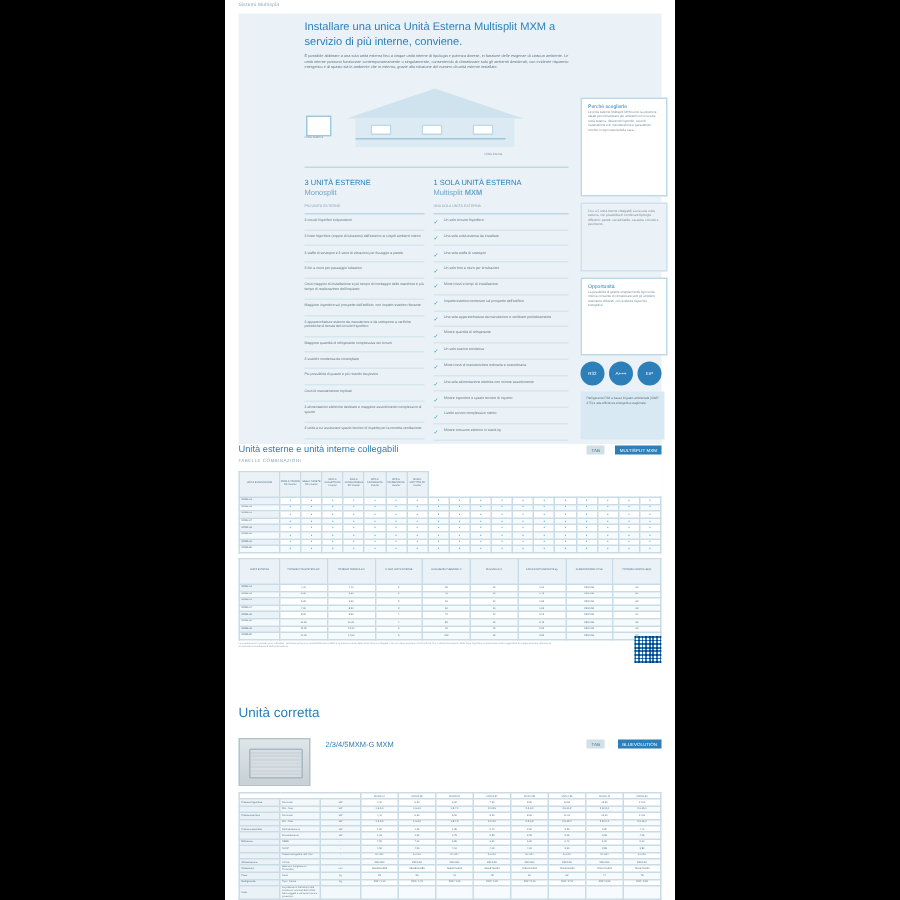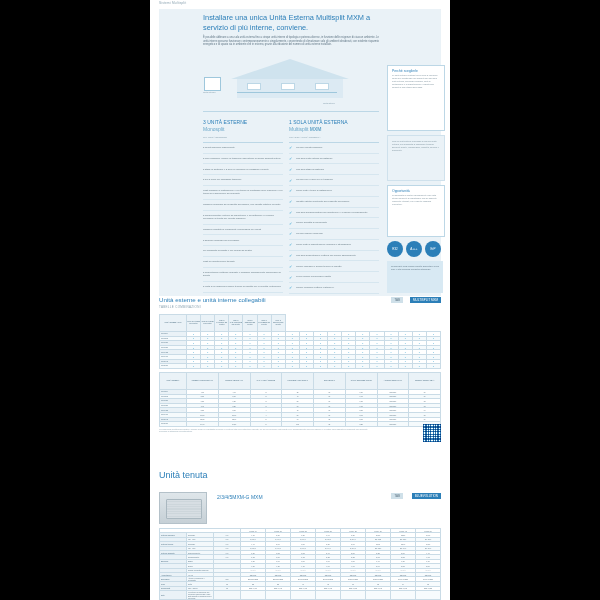--- a/index.html
+++ b/index.html
@@ -517,21 +517,21 @@
               </tr>
             </tbody>
           </table>
         </div>
 
       <div class="notes">Le combinazioni riportate sono indicative: verificare sempre la compatibilità dei modelli e la potenza totale delle unità interne collegate, che non deve superare i limiti indicati. Per il dimensionamento delle linee frigorifere e l'eventuale carica aggiuntiva di refrigerante fare riferimento al manuale di installazione dell'unità esterna.</div>
       <div class="qr"></div>
     </div>
 
     <div class="sec3">
-      <div class="s3title">Unità tenuta</div>
+      <div class="s3title">Unità corretta</div>
       <div class="unitimg"></div>
       <div class="s3code">2/3/4/5MXM-G MXM</div>
       <div class="tag" style="right:38px;top:23px;">TAB</div>
       <div class="tagblue" style="right:0;top:23px;">BLUEVOLUTION</div>
       <div class="specs" id="specTable">
           <table class="spec">
             <thead>
               <tr>
                 <th colspan="3" class="lbl" style="width: 78px;"></th>
                 <th>MXM2-14</th>

